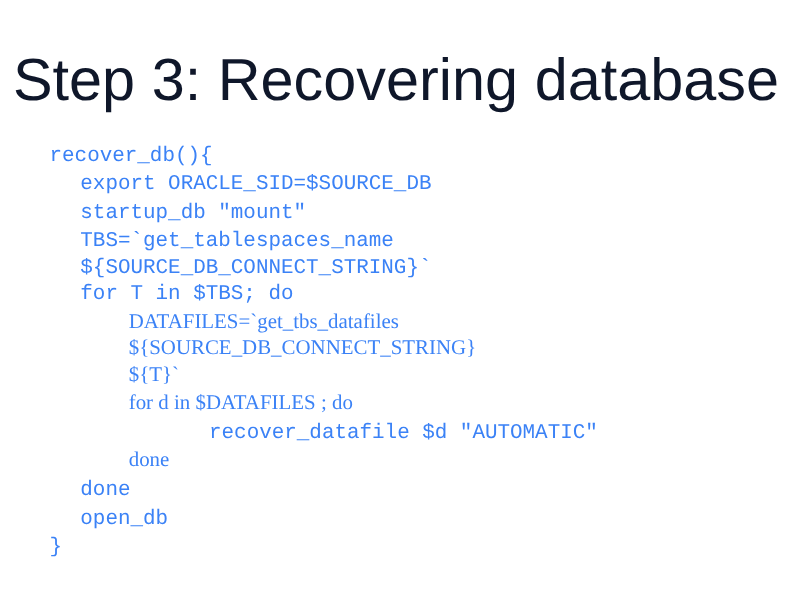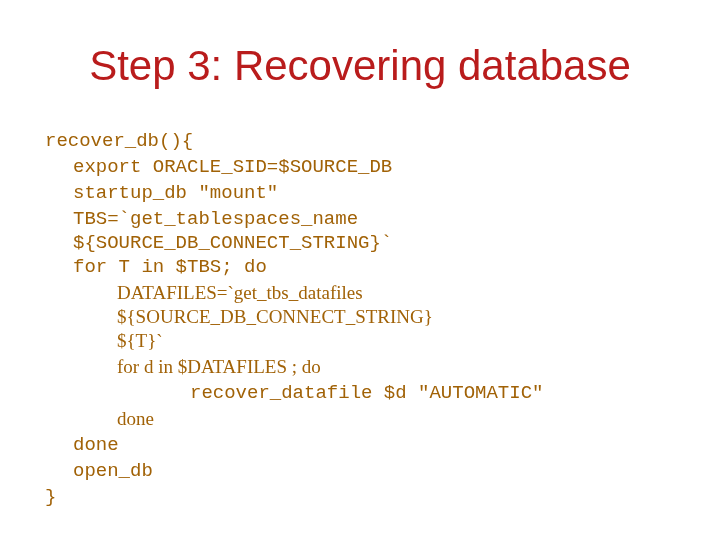--- a/index.html
+++ b/index.html
@@ -16,33 +16,33 @@
   }
   .title {
     position: absolute;
     top: 42px;
     left: 0;
     width: 720px;
     margin: 0;
     text-align: center;
     font-family: "Liberation Sans", sans-serif;
     font-weight: 400;
-    font-size: 42px;
+    font-size: 54px;
     line-height: 1.15;
-    color: #b91c1c;
+    color: #0f172a;
     letter-spacing: 0px;
     white-space: nowrap;
   }
   .code {
     position: absolute;
     top: 128px;
     left: 45px;
     font-family: "Liberation Mono", "DejaVu Sans Mono", monospace;
     font-size: 19px;
-    color: #a16207;
+    color: #3b82f6;
     white-space: pre;
   }
   .code-line {
     height: 26px;
     line-height: 26px;
   }
   .code-line.wrap {
     height: 22px;
     line-height: 22px;
   }

